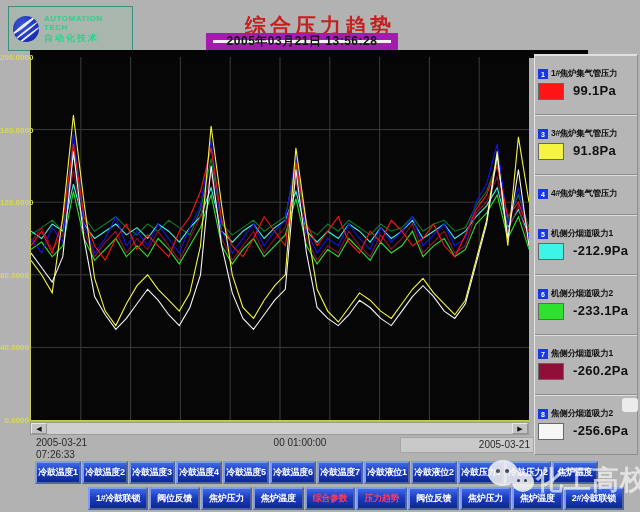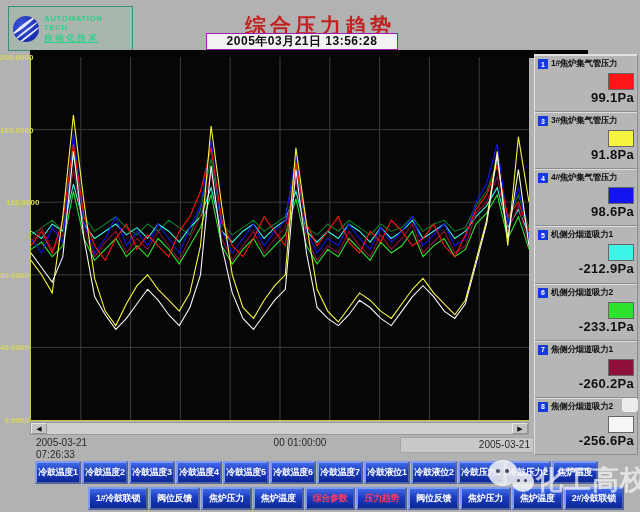--- a/index.html
+++ b/index.html
@@ -18,28 +18,28 @@
     width:26px;height:26px;border-radius:50%;
     background:radial-gradient(circle at 35% 35%, #3c55d8 0%, #1b2fae 70%, #101e7e 100%);
     position:relative;flex:0 0 auto;overflow:hidden;
   }
   .logo-globe i{position:absolute;background:#e8ecff;border-radius:50%;}
   .logo-globe i:nth-child(1){width:30px;height:3px;transform:rotate(-38deg);left:-4px;top:8px;}
   .logo-globe i:nth-child(2){width:30px;height:2px;transform:rotate(-38deg);left:-2px;top:14px;}
   .logo-globe i:nth-child(3){width:30px;height:2px;transform:rotate(-38deg);left:0px;top:19px;}
   .logo-text{display:flex;flex-direction:column;line-height:1.15;}
   .logo-text .l1{font-size:8px;font-weight:bold;color:#2fd18a;letter-spacing:.5px;}
-  .logo-text .l2{font-size:9px;font-weight:bold;color:#2fd18a;letter-spacing:2px;text-decoration:underline;}
+  .logo-text .l2{font-size:9px;font-weight:bold;color:#2fd18a;letter-spacing:2px;}
   .page-title{
     position:absolute;left:160px;top:12px;width:320px;text-align:center;
     font-size:21px;font-weight:bold;color:#c32020;letter-spacing:4px;
   }
   .datetime-box{
     position:absolute;left:206px;top:33px;width:192px;height:17px;
-    background:#f2f2f2;border:1px solid #a21caf;box-sizing:border-box;
+    background:#f2f2f2;border:7px solid #a21caf;box-sizing:border-box;
     display:flex;align-items:center;justify-content:center;
     font-size:12px;font-weight:bold;color:#111;letter-spacing:.5px;
   }
   
   .plot-top-strip{position:absolute;left:30px;top:50px;width:558px;height:8px;background:#050505;}
   .plot{
     position:absolute;left:30px;top:57px;width:498px;height:363px;background:#060606;
     border-left:1px solid #c8c84a;border-bottom:1px solid #c8c84a;box-sizing:content-box;
   }
   .y-label{
@@ -62,30 +62,30 @@
   .xlabel.center{left:240px;top:437px;width:120px;text-align:center;}
   .xlabel.right{left:400px;top:437px;width:126px;text-align:right;border:1px solid #a5a5a5;padding:1px 3px;background:#c9c9c9;}
   
   .legend{
     position:absolute;left:534px;top:54px;width:104px;height:401px;
     background:#b6b6b6;border:1px solid #8d8d8d;border-top-color:#e2e2e2;border-left-color:#e2e2e2;
     box-sizing:border-box;display:flex;flex-direction:column;
   }
   .legend-item{
     flex:1 1 auto;border-bottom:1px solid #8d8d8d;box-shadow:inset 0 1px 0 #dedede;
-    padding:3px 3px 0 3px;box-sizing:border-box;
+    padding:13px 3px 0 3px;box-sizing:border-box;
   }
   .legend-item:last-child{border-bottom:none;}
   .legend-head{display:flex;align-items:center;gap:3px;}
   .legend-num{
     width:10px;height:10px;background:#1838e2;color:#fff;font-size:7px;font-weight:bold;
     display:flex;align-items:center;justify-content:center;flex:0 0 auto;
   }
   .legend-label{font-size:8.5px;font-weight:bold;color:#101010;white-space:nowrap;letter-spacing:-0.3px;}
-  .legend-body{display:flex;align-items:flex-end;margin-top:3px;flex-direction:column;}
+  .legend-body{display:flex;align-items:flex-start;margin-top:3px;}
   .legend-swatch{width:24px;height:15px;border:1px solid #666;flex:0 0 auto;}
   .legend-value{font-size:13px;font-weight:bold;color:#101010;margin-left:9px;letter-spacing:.3px;}
   
   .btn-row{position:absolute;display:flex;gap:1px;}
   .btn-row.r1{left:35px;top:461px;align-items:flex-end;}
   .btn-row.r2{left:88px;top:487px;}
   .hmi-btn{
     background:linear-gradient(180deg,#3f69e6 0%,#1b3cc0 45%,#0c2796 100%);
     border:2px outset #7e9af2;color:#fff;font-size:9px;font-weight:bold;
     white-space:nowrap;display:flex;align-items:center;justify-content:center;
@@ -149,21 +149,21 @@
         <polyline points="0.0,185.1 10.6,170.6 21.2,192.4 31.8,177.9 42.4,112.5 53.0,174.2 63.6,199.7 74.2,185.1 84.8,174.2 95.4,196.0 106.0,181.5 116.6,192.4 127.1,174.2 137.7,188.8 148.3,203.3 158.9,181.5 169.5,159.7 180.1,116.2 190.7,181.5 201.3,203.3 211.9,188.8 222.5,174.2 233.1,196.0 243.7,181.5 254.3,170.6 264.9,123.4 275.5,181.5 286.1,203.3 296.7,188.8 307.3,196.0 317.9,174.2 328.5,188.8 339.1,199.7 349.7,177.9 360.3,192.4 370.9,181.5 381.4,167.0 392.0,196.0 402.6,185.1 413.2,174.2 423.8,196.0 434.4,188.8 445.0,156.1 455.6,145.2 466.2,119.8 476.8,174.2 487.4,148.8 498.0,188.8" fill="none" stroke="#8e1038" stroke-width="1.1"></polyline>
         <polyline points="0.0,181.5 10.6,196.0 21.2,170.6 31.8,185.1 42.4,76.2 53.0,167.0 63.6,196.0 74.2,181.5 84.8,159.7 95.4,188.8 106.0,174.2 116.6,188.8 127.1,167.0 137.7,181.5 148.3,196.0 158.9,170.6 169.5,148.8 180.1,83.5 190.7,174.2 201.3,196.0 211.9,181.5 222.5,167.0 233.1,188.8 243.7,174.2 254.3,163.3 264.9,98.0 275.5,174.2 286.1,196.0 296.7,181.5 307.3,188.8 317.9,167.0 328.5,181.5 339.1,192.4 349.7,170.6 360.3,185.1 370.9,174.2 381.4,159.7 392.0,188.8 402.6,177.9 413.2,167.0 423.8,188.8 434.4,181.5 445.0,145.2 455.6,127.0 466.2,87.1 476.8,167.0 487.4,130.7 498.0,181.5" fill="none" stroke="#1414ee" stroke-width="1.1"></polyline>
         <polyline points="0.0,188.8 10.6,174.2 21.2,196.0 31.8,163.3 42.4,87.1 53.0,159.7 63.6,188.8 74.2,203.3 84.8,181.5 95.4,167.0 106.0,192.4 116.6,177.9 127.1,188.8 137.7,199.7 148.3,174.2 158.9,159.7 169.5,134.3 180.1,90.8 190.7,163.3 201.3,188.8 211.9,199.7 222.5,181.5 233.1,159.7 243.7,174.2 254.3,188.8 264.9,105.3 275.5,167.0 286.1,188.8 296.7,174.2 307.3,159.7 317.9,185.1 328.5,196.0 339.1,174.2 349.7,185.1 360.3,163.3 370.9,174.2 381.4,188.8 392.0,181.5 402.6,167.0 413.2,188.8 423.8,199.7 434.4,177.9 445.0,152.5 455.6,137.9 466.2,108.9 476.8,159.7 487.4,145.2 498.0,174.2" fill="none" stroke="#ff1515" stroke-width="1.1"></polyline>
         <polyline points="0.0,203.3 10.6,217.8 21.2,235.9 31.8,159.7 42.4,58.1 53.0,145.2 63.6,221.4 74.2,254.1 84.8,268.6 95.4,246.8 106.0,228.7 116.6,217.8 127.1,232.3 137.7,243.2 148.3,254.1 158.9,235.9 169.5,188.8 180.1,69.0 190.7,148.8 201.3,217.8 211.9,250.5 222.5,261.4 233.1,243.2 243.7,228.7 254.3,217.8 264.9,90.8 275.5,167.0 286.1,232.3 296.7,254.1 307.3,265.0 317.9,250.5 328.5,235.9 339.1,243.2 349.7,254.1 360.3,261.4 370.9,246.8 381.4,232.3 392.0,221.4 402.6,235.9 413.2,246.8 423.8,257.7 434.4,243.2 445.0,203.3 455.6,163.3 466.2,94.4 476.8,188.8 487.4,79.9 498.0,145.2" fill="none" stroke="#f5f540" stroke-width="1.1"></polyline>
         <polyline points="0.0,196.0 10.6,210.5 21.2,225.1 31.8,199.7 42.4,94.4 53.0,181.5 63.6,239.6 74.2,257.7 84.8,272.3 95.4,261.4 106.0,246.8 116.6,232.3 127.1,243.2 137.7,257.7 148.3,268.6 158.9,250.5 169.5,217.8 180.1,108.9 190.7,188.8 201.3,235.9 211.9,261.4 222.5,272.3 233.1,257.7 243.7,243.2 254.3,232.3 264.9,112.5 275.5,196.0 286.1,250.5 296.7,261.4 307.3,268.6 317.9,257.7 328.5,243.2 339.1,250.5 349.7,261.4 360.3,268.6 370.9,254.1 381.4,239.6 392.0,228.7 402.6,239.6 413.2,254.1 423.8,261.4 434.4,246.8 445.0,206.9 455.6,167.0 466.2,98.0 476.8,181.5 487.4,112.5 498.0,188.8" fill="none" stroke="#f6f6f6" stroke-width="1.1"></polyline>
       </svg>
   </div>
   <div id="y-axis">
       <div class="y-label" style="top: 53px;">200.0000</div>
       <div class="y-label" style="top: 125.6px;">160.0000</div>
-      <div class="y-label" style="top: 198.2px; margin-left: 6px;">120.0000</div>
+      <div class="y-label" style="top: 198.2px;">120.0000</div>
       <div class="y-label" style="top: 270.8px;">80.0000</div>
       <div class="y-label" style="top: 343.4px;">40.0000</div>
       <div class="y-label" style="top: 416px;">0.0000</div>
     </div>
 
   <div class="hscroll">
     <div class="arrow">◀</div>
     <div class="arrow">▶</div>
   </div>
 
@@ -194,24 +194,20 @@
         </div>
         <div class="legend-body">
           <span class="legend-swatch" style="background: rgb(245, 245, 64);"></span>
           <span class="legend-value">91.8Pa</span>
         </div>
       </div>
       <div class="legend-item">
         <div class="legend-head">
           <span class="legend-num">4</span>
           <span class="legend-label">4#焦炉集气管压力</span>
-        </div>
-        <div class="legend-body">
-          <span class="legend-swatch" style="background: rgb(20, 20, 238);"></span>
-          <span class="legend-value">98.6Pa</span>
         </div>
       </div>
       <div class="legend-item">
         <div class="legend-head">
           <span class="legend-num">5</span>
           <span class="legend-label">机侧分烟道吸力1</span>
         </div>
         <div class="legend-body">
           <span class="legend-swatch" style="background: rgb(60, 245, 230);"></span>
           <span class="legend-value">-212.9Pa</span>

